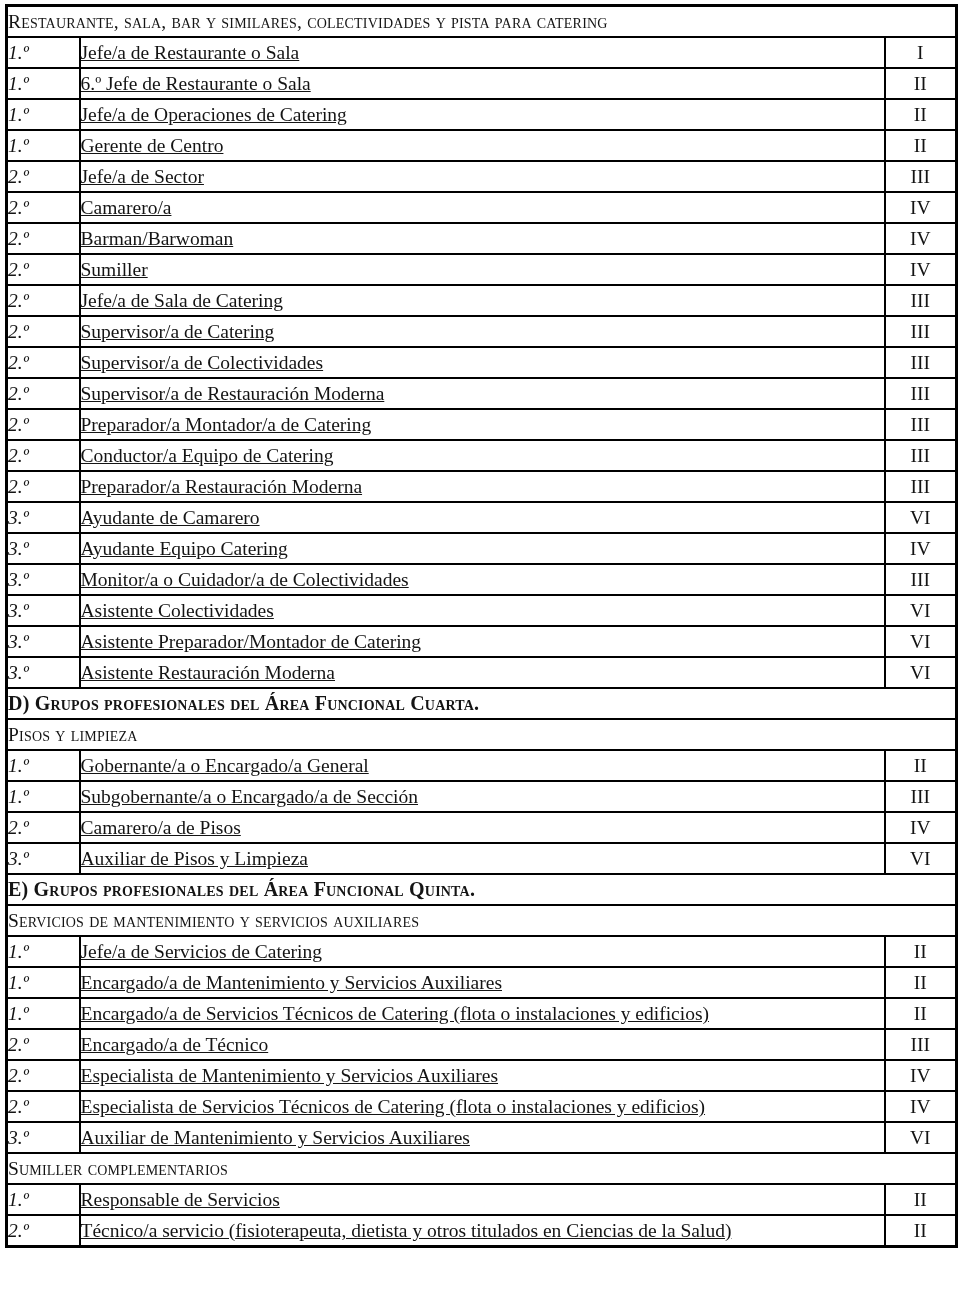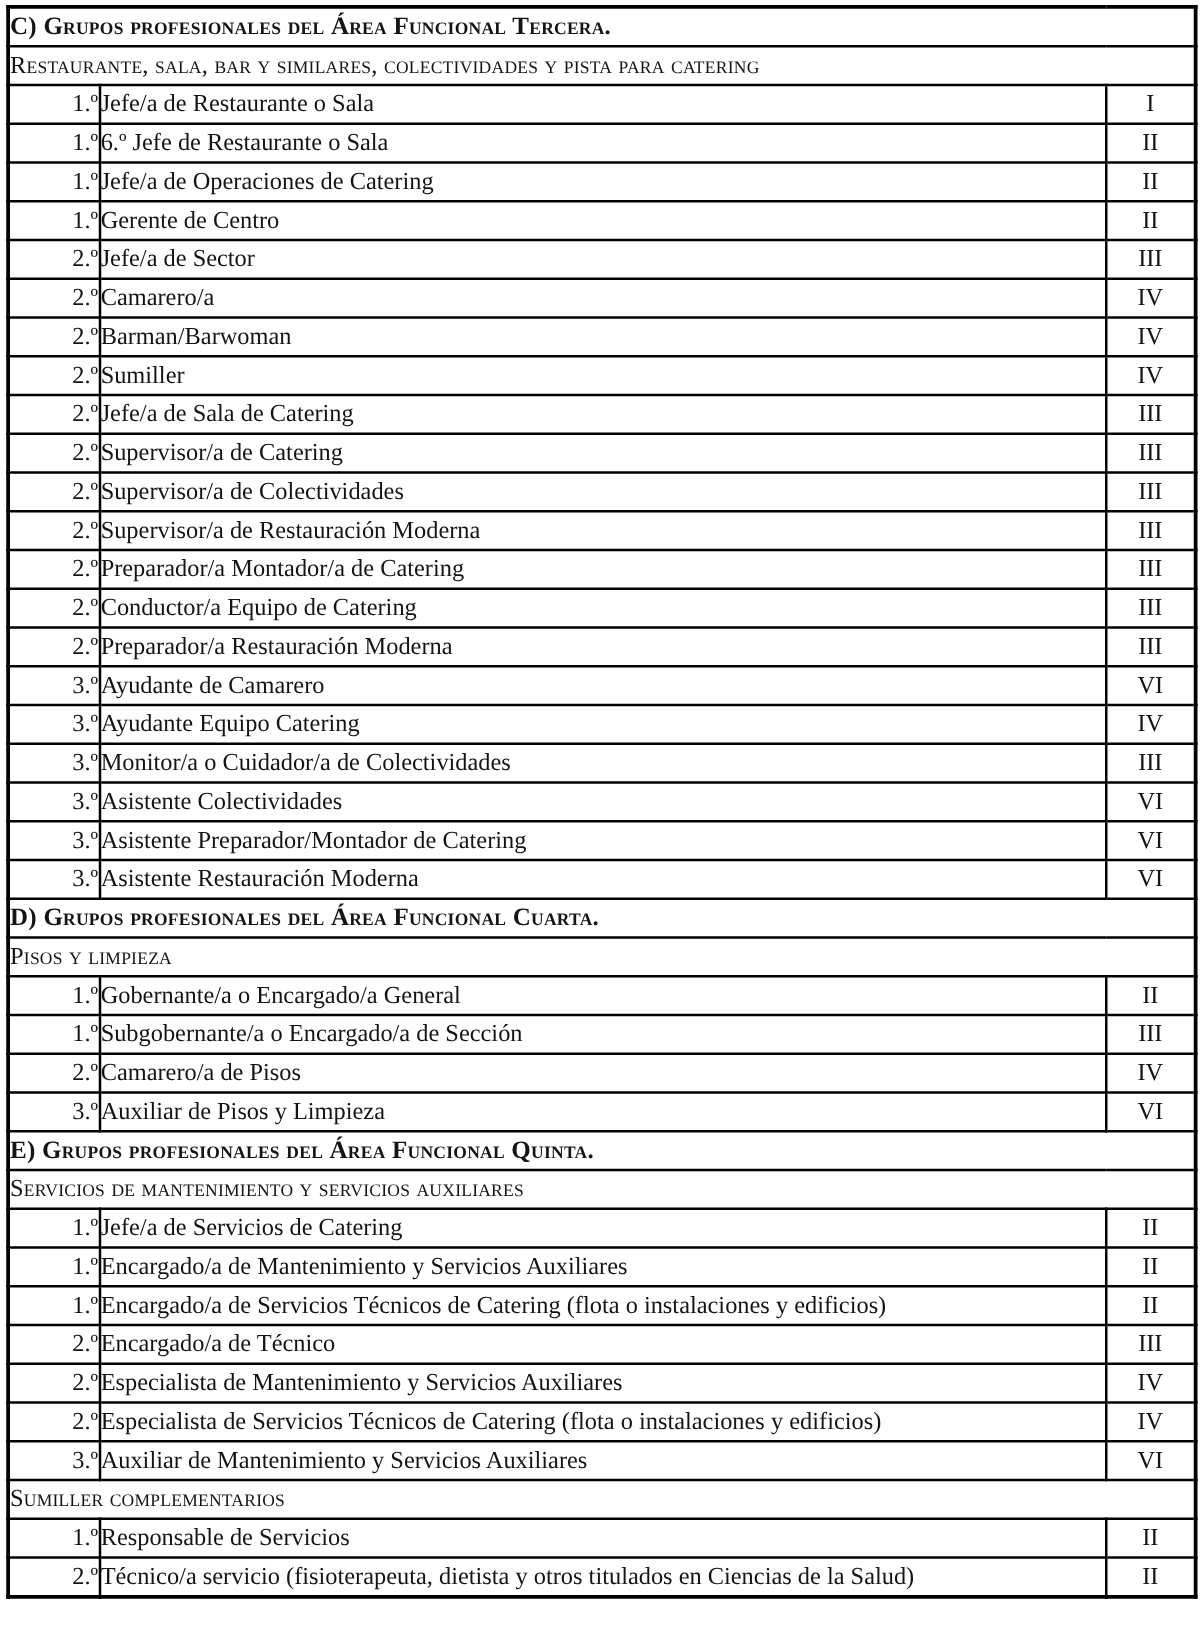--- a/index.html
+++ b/index.html
@@ -42,43 +42,42 @@
     font-variant: small-caps;
     font-size: 19.5px;
     padding-left: 6px;
     letter-spacing: 0.2px;
     font-family: Liberation Serif, serif;
   }
   tr.data-row td {
     font-size: 19.5px;
   }
   td.ordinal {
-    text-align: right;
+    text-align: left;
+    font-style: italic;
   }
   td.title {
     padding-left: 10px;
+    text-decoration: underline;
   }
   td.group {
     text-align: center;
   }
 </style>
 </head>
 <body>
 
 <div class="page">
   <table class="grupos">
     <colgroup>
       <col style="width:73px">
       <col style="width:805px">
       <col style="width:72px">
     </colgroup>
     <tbody>
-  <tr>
-    <td colspan="3" class="section-header">C) Grupos profesionales del Área Funcional Tercera.</td>
-  </tr>
 
   <tr>
     <td colspan="3" class="subheader">Restaurante, sala, bar y similares, colectividades y pista para catering</td>
   </tr>
 
   <tr class="data-row">
     <td class="ordinal">1.º</td>
     <td class="title">Jefe/a de Restaurante o Sala</td>
     <td class="group">I</td>
   </tr>

